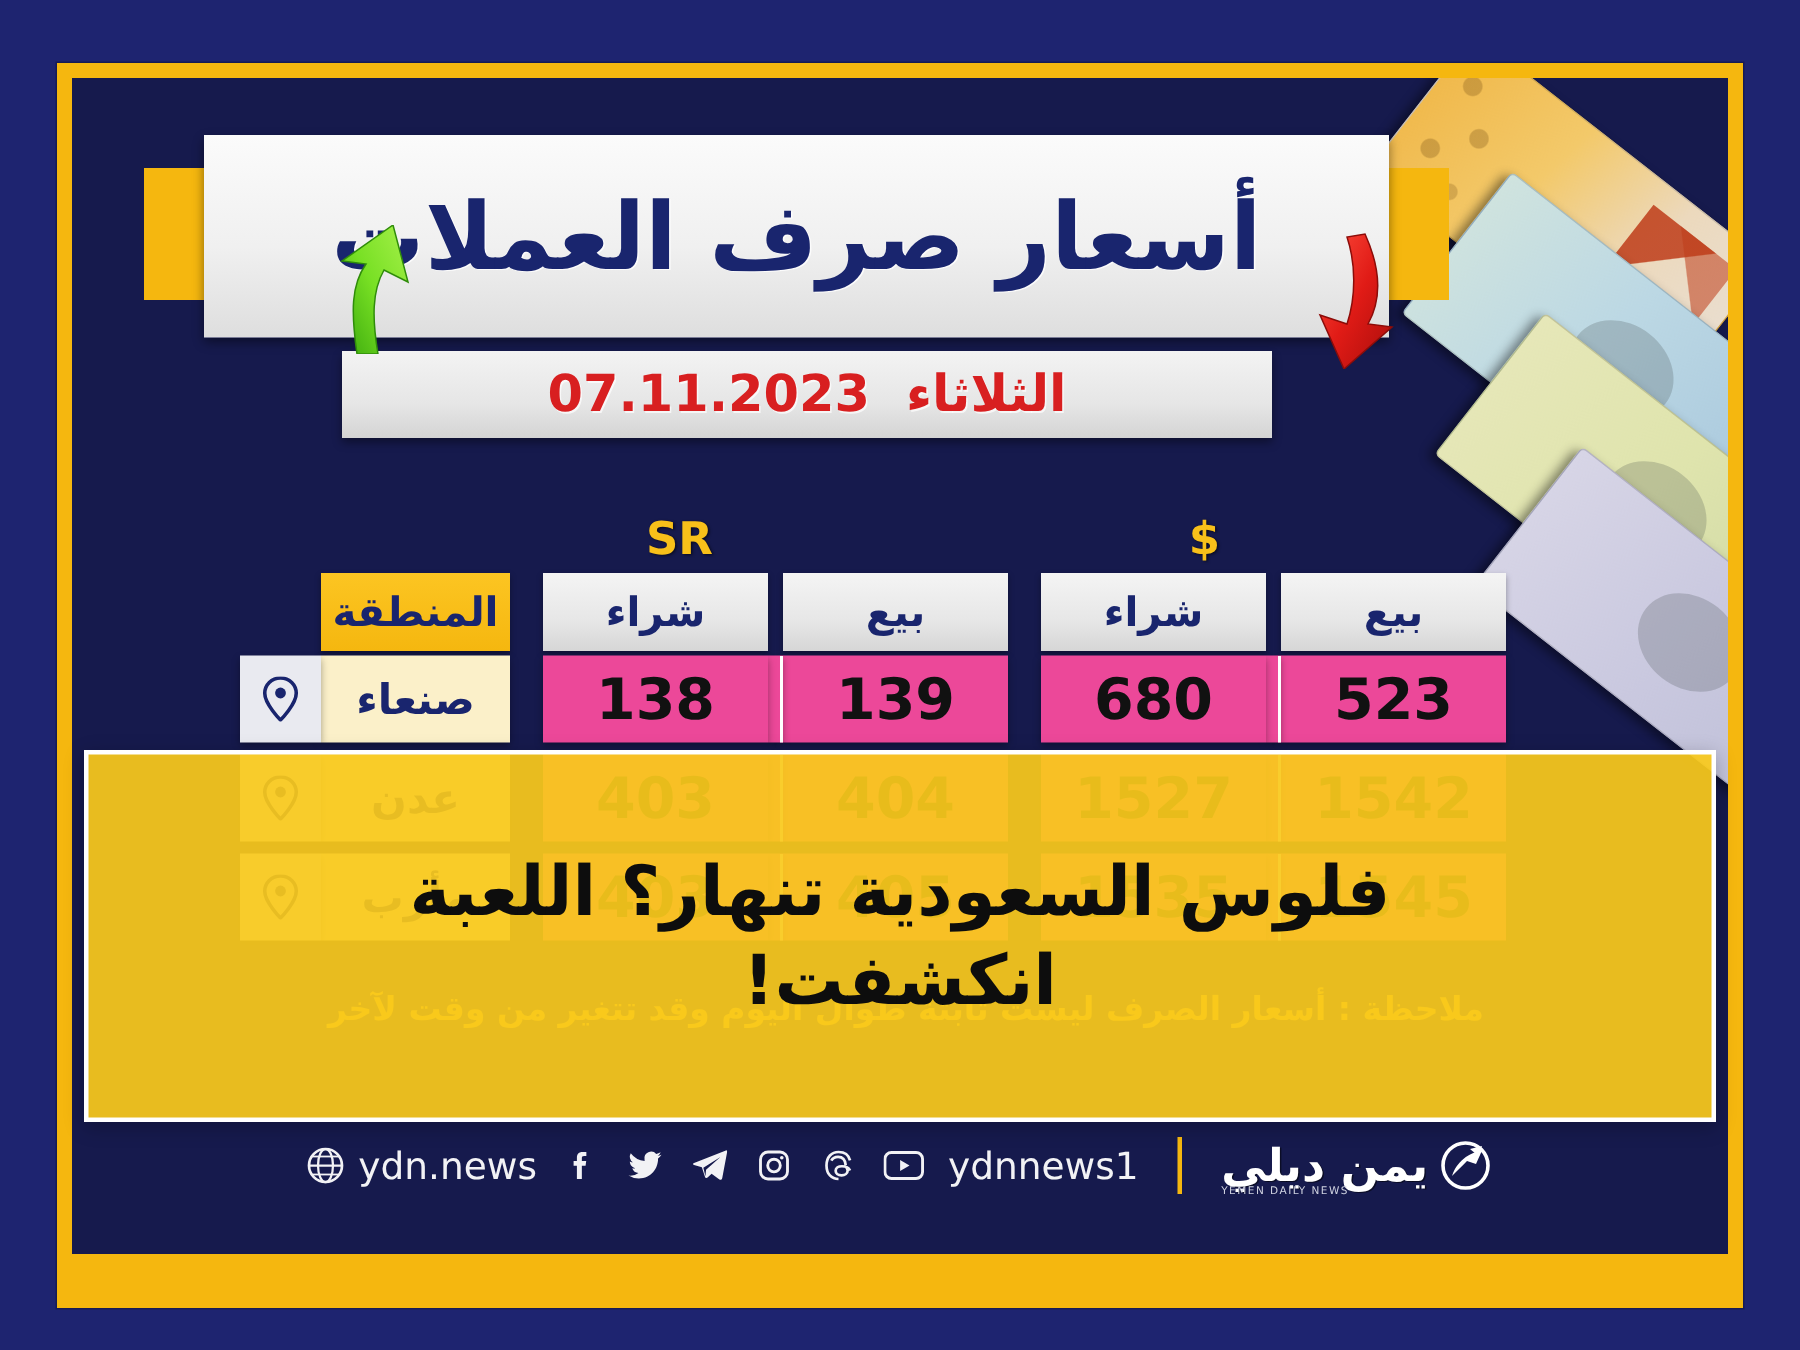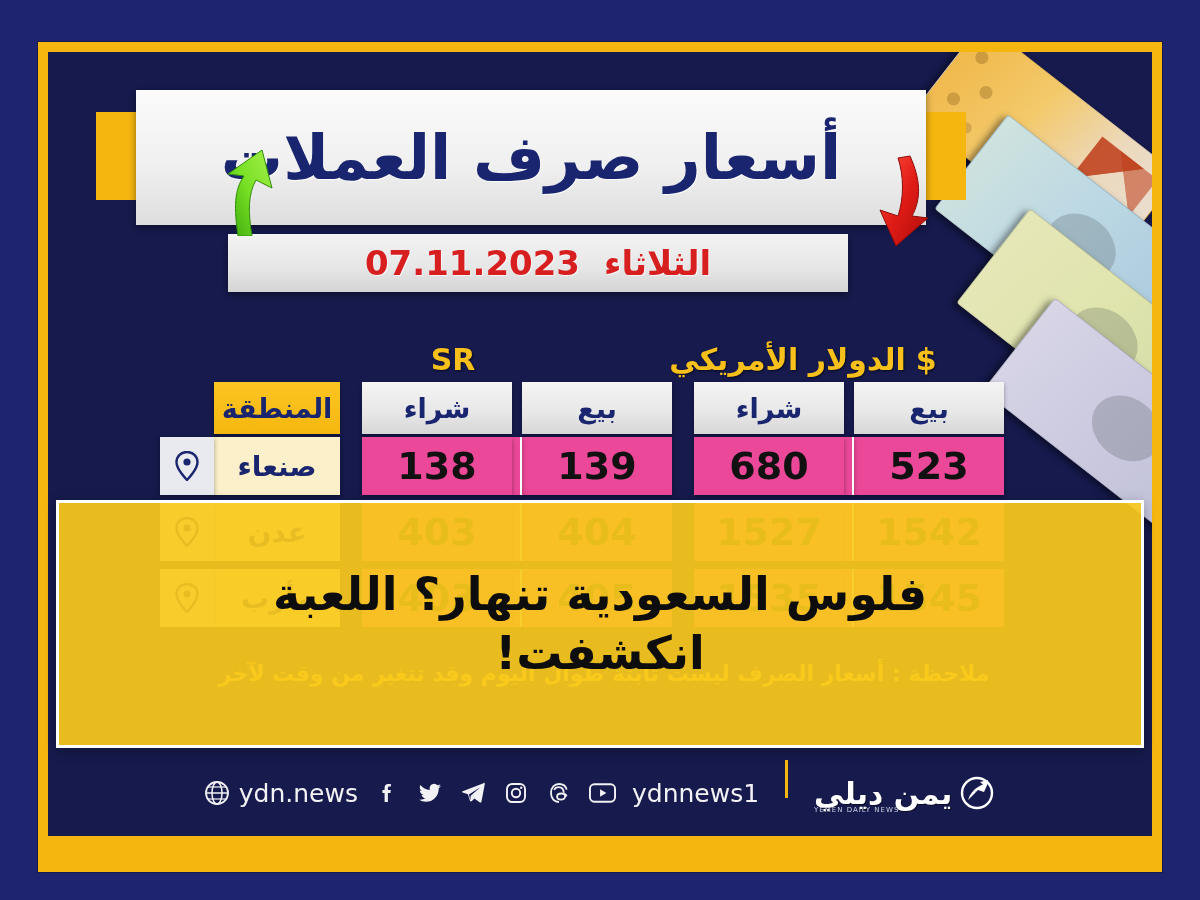--- a/index.html
+++ b/index.html
@@ -252,24 +252,24 @@
     font-weight:bold;
     line-height:1.28;
     text-align:center;
     max-width:900px;
     padding:0 20px;
   }
 
   
   #footer {
     position:absolute;
-    left:0; bottom:36px;
+    left:0; bottom:52px;
     width:100%;
     height:66px;
-    display:flex; justify-content:center;
+    display:flex; align-items:center; justify-content:center;
     gap:16px;
     direction:ltr;
     z-index:5;
   }
   .foot-item {
     display:flex; align-items:center; gap:9px;
     color:#f2f2f5;
     font-size:25px;
   }
   .foot-icon { display:flex; align-items:center; justify-content:center; }
@@ -363,21 +363,20 @@
     </span>
 
     <div id="date-band">
       <span class="date-text">الثلاثاء</span>
       <span class="date-text">07.11.2023</span>
     </div>
 
     <div id="currency-heads">
       <div class="cur-head usd">
         <span>$</span>
-        <span>الدولار الأمريكي</span>
       </div>
       <div class="cur-head sar">
         <span>SR</span>
       </div>
       <div class="cur-head-spacer"></div>
     </div>
 
     <div id="rates-table">
 
       <div class="rt-row rt-head">

